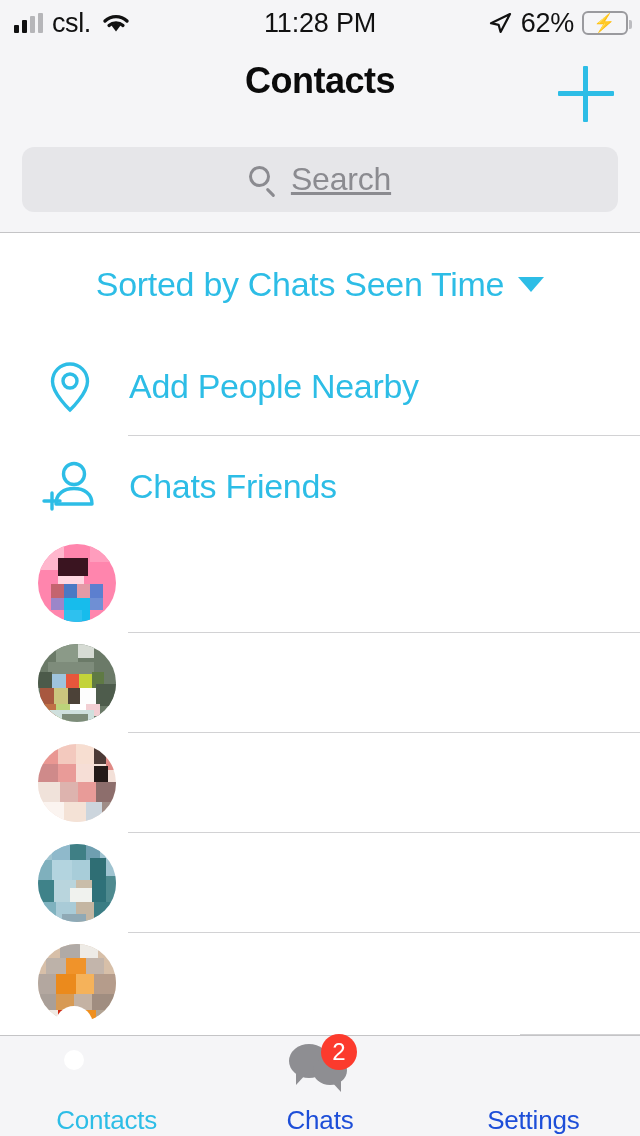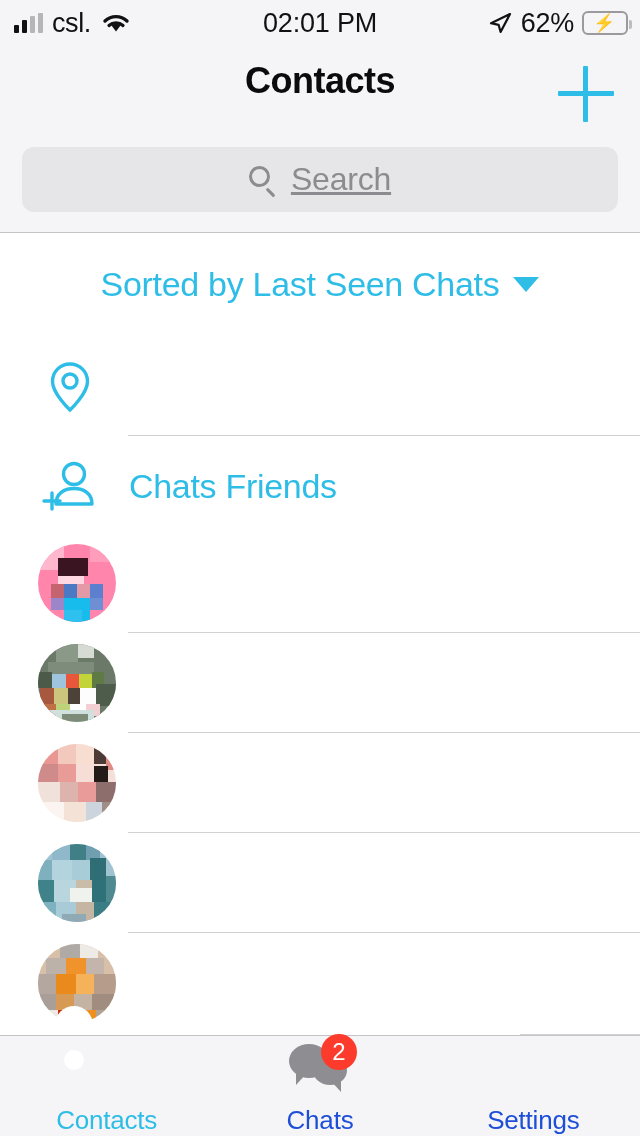--- a/index.html
+++ b/index.html
@@ -186,21 +186,21 @@
           <i></i>
           <i></i>
       </span>
       <span class="carrier">csl.</span>
       <svg width="32" height="24" viewBox="0 0 32 24">
         <path d="M16 20.5 L11.5 14.5 A7.5 7.5 0 0 1 20.5 14.5 Z" fill="#111"></path>
         <path d="M5 10 A16 16 0 0 1 27 10" stroke="#111" stroke-width="3.4" fill="none" stroke-linecap="round"></path>
         <path d="M9 14.5 A10.5 10.5 0 0 1 23 14.5" stroke="#111" stroke-width="3.2" fill="none" stroke-linecap="round"></path>
       </svg>
     </div>
-    <div class="sb-center">02:01 PM</div>
+    <div class="sb-center">11:28 PM</div>
     <div class="sb-right">
       <svg width="26" height="26" viewBox="0 0 26 26">
         <path d="M23 4 L4 13.2 L11.6 14.8 L13.6 22 Z" fill="none" stroke="#111" stroke-width="2.2" stroke-linejoin="round"></path>
       </svg>
       <span class="pct">62%</span>
       <span class="battery">
         <span class="fill"></span>
         <span class="bolt">⚡</span>
       </span>
     </div>
@@ -213,31 +213,32 @@
     <div class="searchbar">
       <span class="mag">
         <span class="ring"></span>
           <span class="stem"></span>
       </span>
       <span class="search-ph">Search</span>
     </div>
   </div>
 
   <div class="sortrow">
-    <span class="sort-label">Sorted by Last Seen Chats</span>
+    <span class="sort-label">Sorted by Chats Seen Time</span>
     <span class="caret"></span>
   </div>
 
   <div class="actionrow" style="top:336px;">
     <span class="act-icon">
       <svg width="64" height="64" viewBox="0 0 64 64">
         <path d="M32 10 C22 10 14.5 17.8 14.5 27.4 C14.5 39.5 32 56 32 56 C32 56 49.5 39.5 49.5 27.4 C49.5 17.8 42 10 32 10 Z" fill="none" stroke="#2dbde6" stroke-width="3.4"></path>
         <circle cx="32" cy="27" r="7" fill="none" stroke="#2dbde6" stroke-width="3.4"></circle>
       </svg>
     </span>
+    <span class="act-label">Add People Nearby</span>
     <span class="hairline" style="bottom:0;"></span>
   </div>
 
   <div class="actionrow" style="top:436px;">
     <span class="act-icon">
       <svg width="64" height="64" viewBox="0 0 64 64">
         <circle cx="36" cy="20" r="10.5" fill="none" stroke="#2dbde6" stroke-width="3.4"></circle>
         <path d="M18 50 C18 39.5 26 34.5 36 34.5 C46 34.5 54 39.5 54 50 Z" fill="none" stroke="#2dbde6" stroke-width="3.4" stroke-linejoin="round"></path>
         <path d="M6 47 H22 M14 39 V55" stroke="#2dbde6" stroke-width="3.4" stroke-linecap="round"></path>
       </svg>

